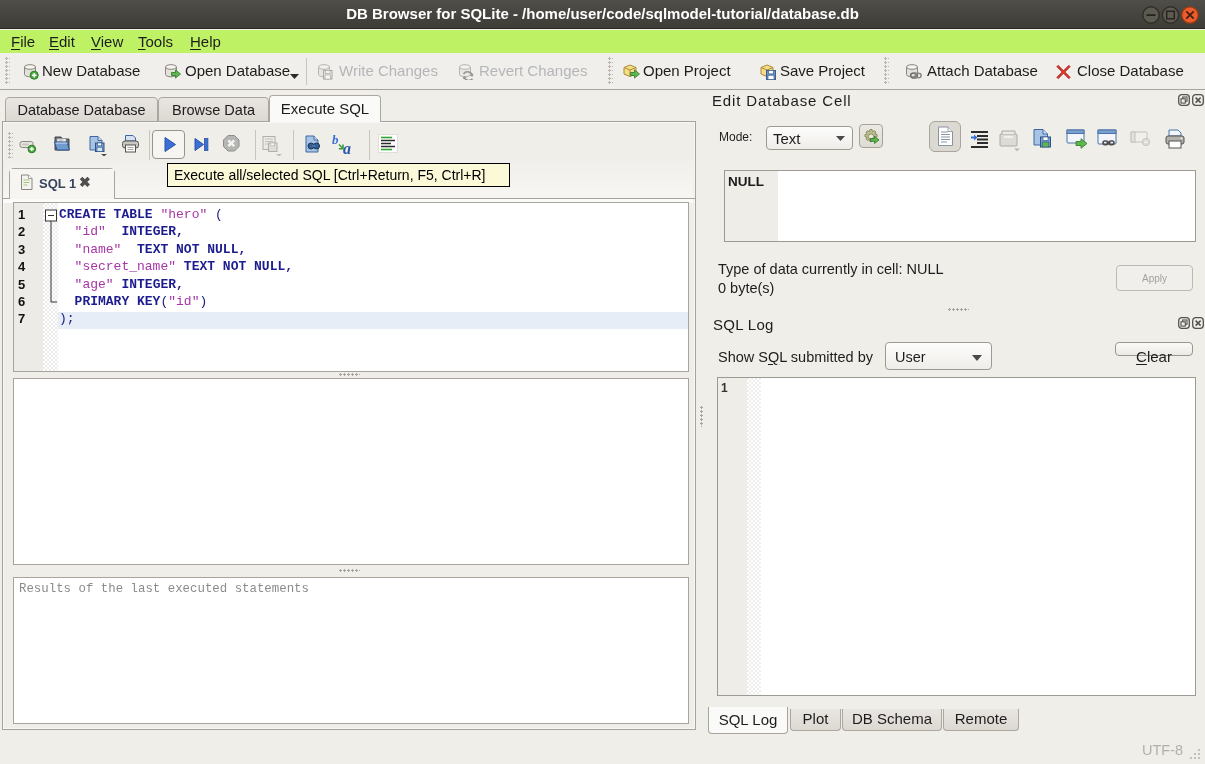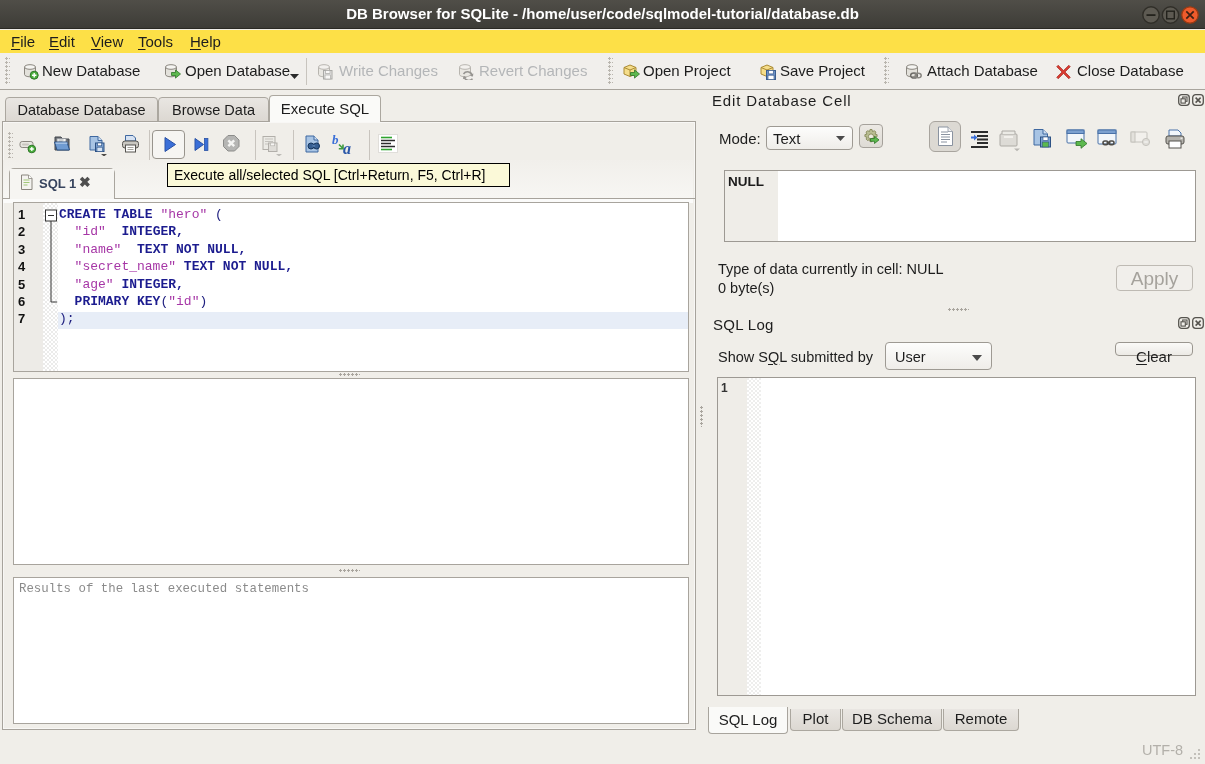--- a/index.html
+++ b/index.html
@@ -19,21 +19,21 @@
   <svg class="abs" style="left:1141px;top:5px;" width="60" height="20" viewBox="0 0 60 20">
     <circle cx="10" cy="10" r="8.2" fill="#5d5a52" stroke="#302e28" stroke-width="1.4"></circle>
     <rect x="5.5" y="9.2" width="9" height="1.8" fill="#23221c"></rect>
     <circle cx="29.5" cy="10" r="8.2" fill="#5d5a52" stroke="#302e28" stroke-width="1.4"></circle>
     <rect x="25.7" y="6.2" width="7.6" height="7.6" fill="none" stroke="#23221c" stroke-width="1.4"></rect>
     <circle cx="49" cy="10" r="8.2" fill="#ee5b2c" stroke="#9c3a12" stroke-width="1.2"></circle>
     <path d="M45.3 6.3 L52.7 13.7 M52.7 6.3 L45.3 13.7" stroke="#3d2013" stroke-width="1.7"></path>
   </svg>
 </div>
 
-<div class="abs" style="left:0;top:30px;width:1205px;height:23px;background:#fde047;font-size:15px;">
+<div class="abs" style="left:0;top:30px;width:1205px;height:23px;background:#bef264;font-size:15px;">
   <span class="abs" style="left:11px;top:3px;"><u>F</u>ile</span>
   <span class="abs" style="left:49px;top:3px;"><u>E</u>dit</span>
   <span class="abs" style="left:91px;top:3px;"><u>V</u>iew</span>
   <span class="abs" style="left:138px;top:3px;"><u>T</u>ools</span>
   <span class="abs" style="left:190px;top:3px;"><u>H</u>elp</span>
 </div>
 
 <div class="abs" id="toolbar" style="left:0;top:53px;width:1205px;height:37px;background:#f1efec;border-bottom:1px solid #a8a49d;text-align:right;">
   <div class="grip" style="left:5px;top:4px;height:28px;"></div>
   <span class="tb-item" style="left:42px;top:9px;">New Database</span>
@@ -242,21 +242,21 @@
 <svg class="abs" style="left:1178px;top:94px;" width="26" height="13" viewBox="0 0 26 13">
   <g fill="none" stroke="#55534e" stroke-width="1.3">
     <rect x="0.7" y="0.7" width="10.6" height="10.6" rx="3"></rect>
     <rect x="14.7" y="0.7" width="10.6" height="10.6" rx="3"></rect>
     <rect x="4.7" y="3" width="4.3" height="4.3" stroke-width="1.1"></rect>
     <rect x="3" y="4.8" width="4.3" height="4.3" fill="#f0eee9" stroke-width="1.1"></rect>
     <path d="M17.6 3.6 l5 5 M22.6 3.6 l-5 5" stroke-width="1.5"></path>
   </g>
 </svg>
 
-<span class="abs" style="left:719px;top:130px;font-size:15px;">Mode:</span>
+<span class="abs" style="left:719px;top:130px;font-size:12px;">Mode:</span>
 
 <div class="abs" style="left:766px;top:126px;width:87px;height:24px;background:linear-gradient(#fdfdfc,#efede9);border:1px solid #9e9a93;border-radius:4px;">
   <span class="abs" style="left:6px;top:3px;font-size:15px;">Text</span>
   <svg class="abs" style="right:7px;top:9px;" width="9" height="5">
       <path d="M0 0 h9 l-4.5 5 z" fill="#4a4a4a"></path>
     </svg>
 </div>
 
 <div class="abs" style="left:859px;top:124px;width:24px;height:24px;background:linear-gradient(#ece9e4,#dedbd5);border:1px solid #a5a19b;border-radius:4px;">
   <svg class="abs" style="left:2px;top:3px;" width="18" height="18" viewBox="0 0 18 18">
@@ -328,21 +328,21 @@
 </div>
 
 <div class="abs" style="left:724px;top:170px;width:472px;height:72px;background:#fff;border:1px solid #9d9993;">
   <div class="abs" style="left:0;top:0;width:53px;height:70px;background:#efede8;"></div>
   <span class="abs" style="left:3px;top:3px;font-size:13.5px;font-weight:bold;color:#1b1b1b;">NULL</span>
 </div>
 
 <span class="abs" style="left:718px;top:261px;font-size:14.5px;">Type of data currently in cell: NULL</span>
 <span class="abs" style="left:718px;top:280px;font-size:14.5px;">0 byte(s)</span>
 
-<div class="abs" style="left:1116px;top:265px;width:77px;height:26px;background:#f1efeb;border:1px solid #bebab3;border-radius:4px;text-align:center;line-height:25px;font-size:19px;color:#a5a29c;">Apply</div>
+<div class="abs" style="left:1116px;top:265px;width:77px;height:26px;background:#f1efeb;border:1px solid #bebab3;border-radius:4px;text-align:center;line-height:25px;font-size:10px;color:#a5a29c;">Apply</div>
 
 <div class="abs" style="left:948px;top:308px;width:21px;height:3px;background-image:radial-gradient(circle at 1.5px 1.5px,#a9a59e 1px,transparent 1.2px);background-size:4px 4px;"></div>
 
 <span class="abs" style="left:713px;top:316px;font-size:15px;letter-spacing:0.3px;">SQL Log</span>
 <svg class="abs" style="left:1178px;top:317px;" width="26" height="13" viewBox="0 0 26 13">
   <g fill="none" stroke="#55534e" stroke-width="1.3">
     <rect x="0.7" y="0.7" width="10.6" height="10.6" rx="3"></rect>
     <rect x="14.7" y="0.7" width="10.6" height="10.6" rx="3"></rect>
     <rect x="4.7" y="3" width="4.3" height="4.3" stroke-width="1.1"></rect>
     <rect x="3" y="4.8" width="4.3" height="4.3" fill="#f0eee9" stroke-width="1.1"></rect>

